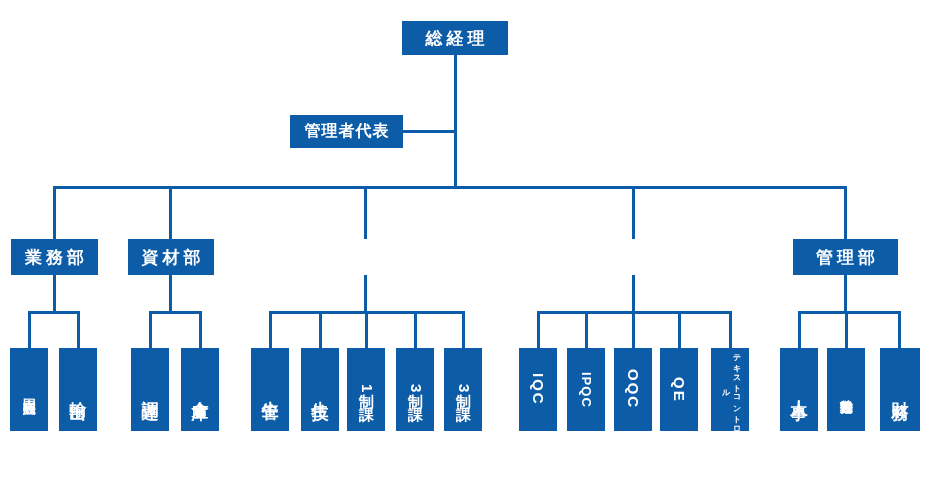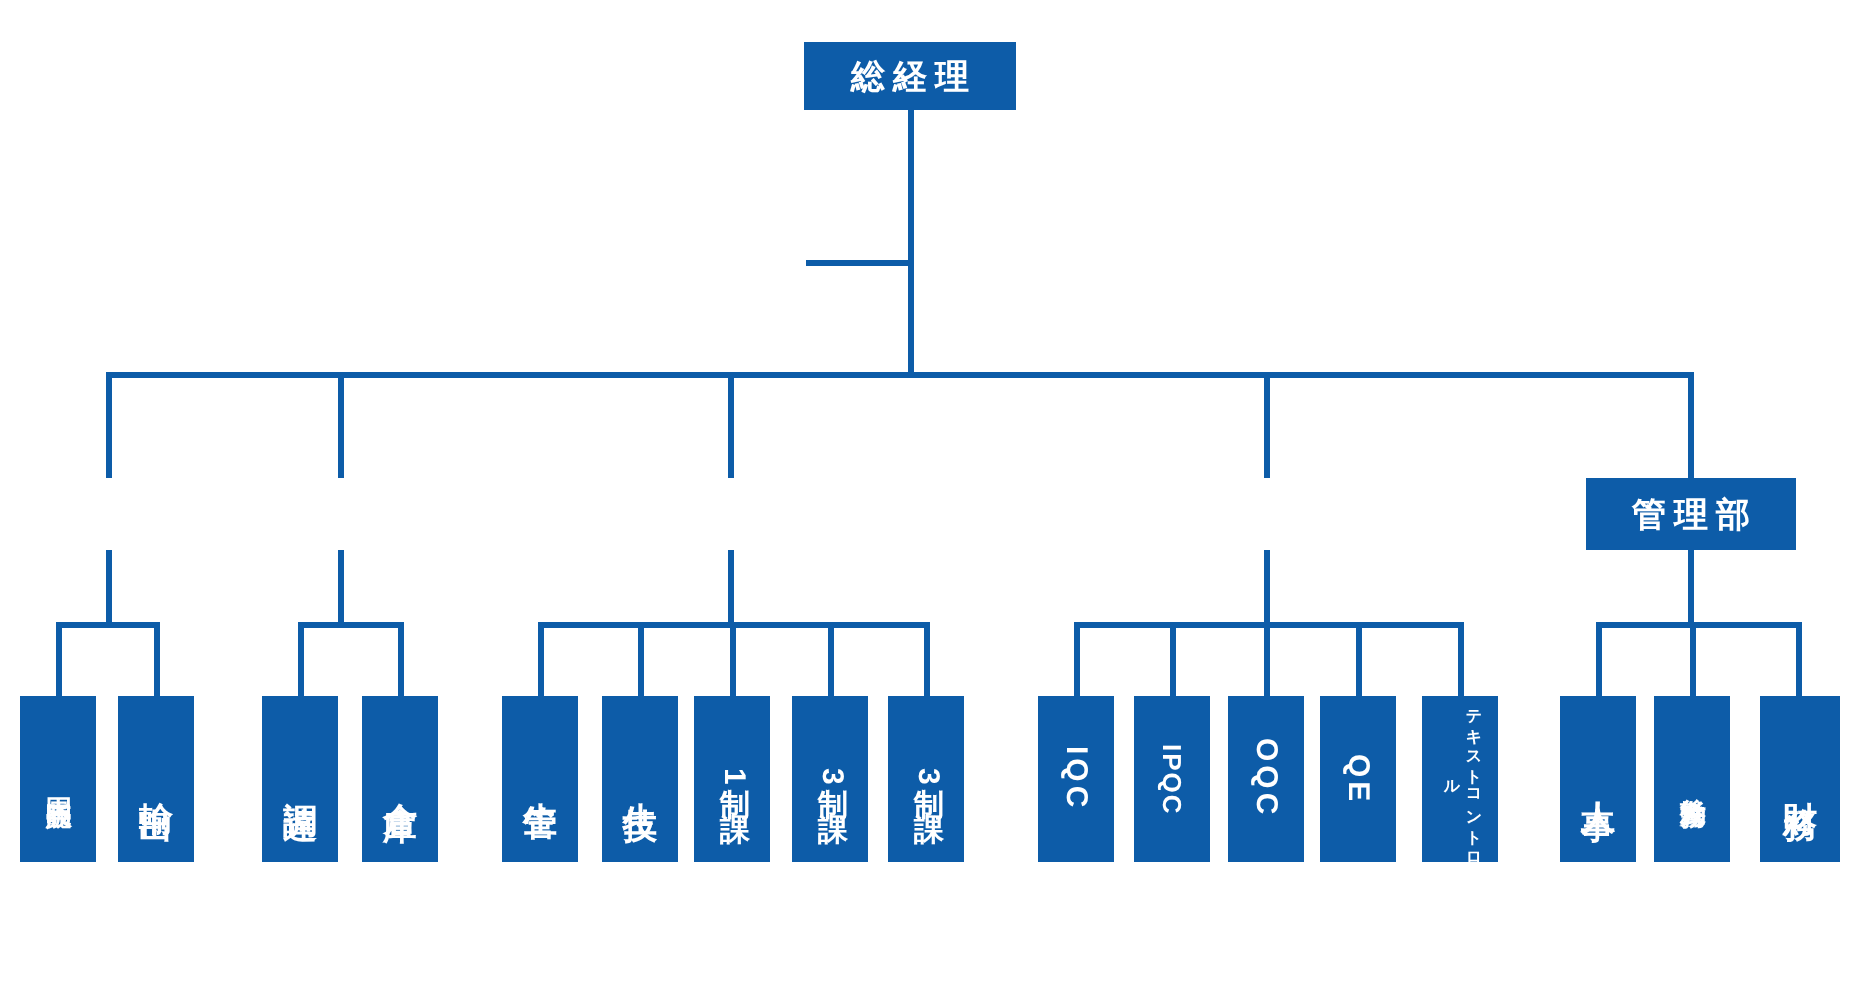--- a/index.html
+++ b/index.html
@@ -92,21 +92,24 @@
   <div class="line" style="left:585px; top:314px; width:3px; height:34px;"></div>
   <div class="line" style="left:632px; top:314px; width:3px; height:34px;"></div>
   <div class="line" style="left:678px; top:314px; width:3px; height:34px;"></div>
   <div class="line" style="left:729px; top:314px; width:3px; height:34px;"></div>
   <div class="line" style="left:798px; top:314px; width:3px; height:34px;"></div>
   <div class="line" style="left:845px; top:314px; width:3px; height:34px;"></div>
   <div class="line" style="left:898px; top:314px; width:3px; height:34px;"></div>
 
   <div class="node hnode" style="left:402px; top:21px; width:106px; height:34px;">総経理</div>
 
+  <div class="node hnode tight" style="left:290px; top:115px; width:113px; height:33px;">管理者代表</div>
 
+  <div class="node hnode" style="left:11px; top:239px; width:87px; height:36px;">業務部</div>
+  <div class="node hnode" style="left:128px; top:239px; width:86px; height:36px;">資材部</div>
   <div class="node hnode" style="left:793px; top:239px; width:105px; height:36px;text-align:right;">管理部</div>
 
   <div class="node vnode v-sm" style="left:10px;">国内販売</div>
   <div class="node vnode v-lg" style="left:59px;">輸出</div>
 
   <div class="node vnode v-lg" style="left:131px;">調達</div>
   <div class="node vnode v-lg" style="left:181px;">倉庫</div>
 
   <div class="node vnode v-lg" style="left:251px;">生管</div>
   <div class="node vnode v-lg" style="left:301px;">生技</div>

